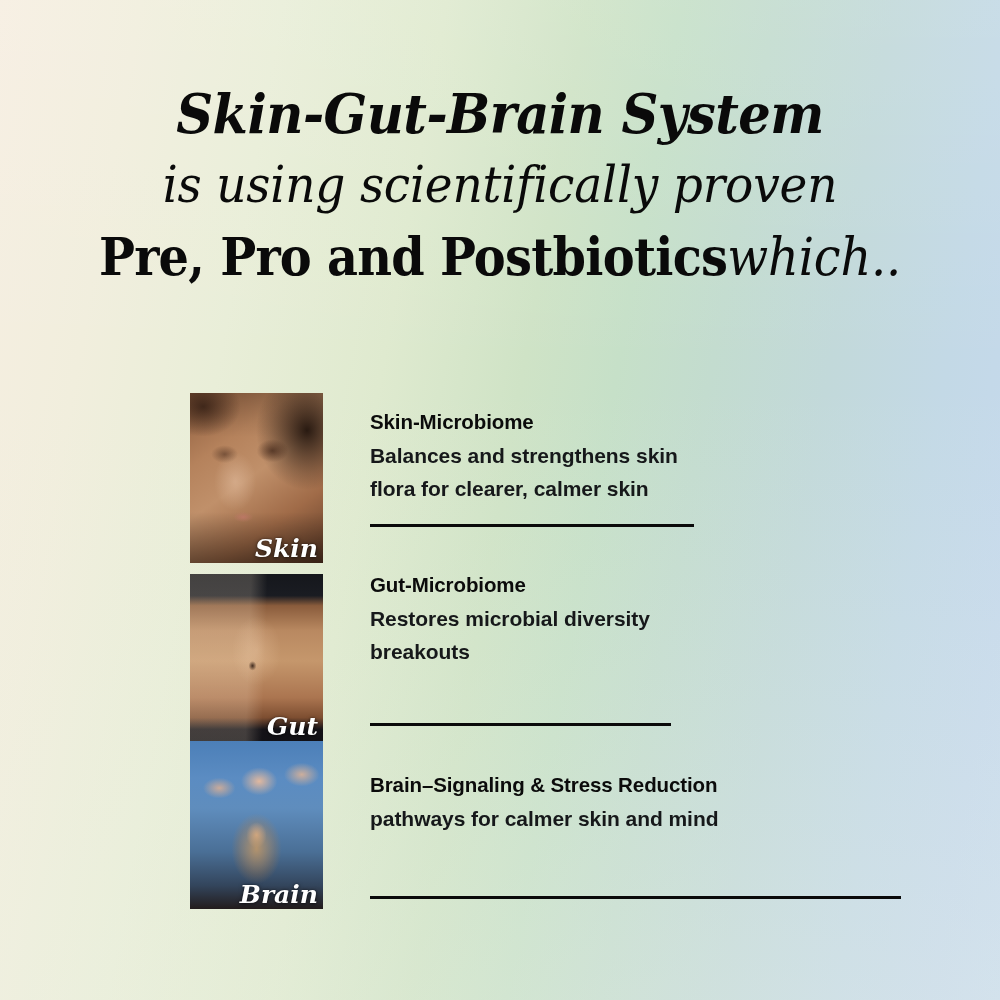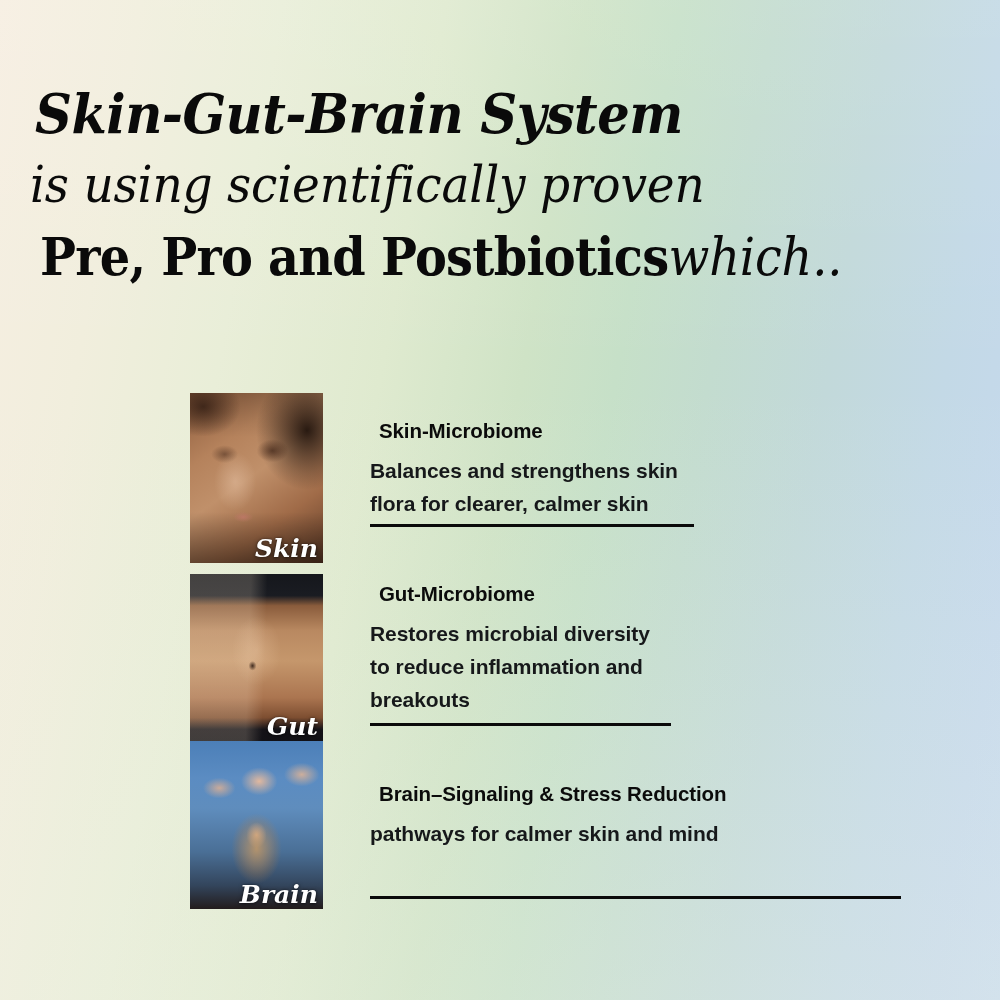--- a/index.html
+++ b/index.html
@@ -33,20 +33,21 @@
         #c7dbef 100%);
     overflow: hidden;
   }
 
   
   .headline {
     position: absolute;
     left: 0;
     top: 78px;
     width: 1000px;
+    text-align: center;
     color: #0a0a0a;
     font-family: "DejaVu Serif", "Liberation Serif", serif;
   }
   .headline .hl-line {
     display: block;
     white-space: nowrap;
   }
   .hl-line-1 {
     font-size: 55px;
     font-weight: 700;
@@ -143,21 +144,21 @@
       radial-gradient(ellipse 30px 42px at 50% 64%, rgba(208,156,96,0.78) 0%, rgba(180,128,74,0.25) 62%, rgba(180,128,74,0) 84%),
       radial-gradient(ellipse 14px 18px at 50% 56%, rgba(233,191,162,0.88) 0%, rgba(233,191,162,0) 72%),
       linear-gradient(180deg, #4c7fb8 0%, #5b8cc2 22%, #5f8dbd 40%, #4a6f96 66%, #33455c 86%, #231c1c 100%);
   }
   .feature-title {
     font-size: 20.5px;
     font-weight: 700;
     color: #0b0b0b;
     letter-spacing: -0.1px;
     line-height: 1.30;
-    margin: 9px;
+    margin: 0;
   }
   .feature-desc {
     font-size: 21px;
     font-weight: 700;
     color: #16181a;
     letter-spacing: -0.05px;
     line-height: 1.58;
     margin: 3px 0 0 0;
   }
   .feature-desc span { display: block; }
@@ -225,21 +226,20 @@
     <p class="feature-desc">
       <span>Balances and strengthens skin</span>
       <span>flora for clearer, calmer skin</span>
     </p>
   </div>
 
   <div class="feature-block" id="block-gut">
     <p class="feature-title">Gut-Microbiome</p>
     <p class="feature-desc">
       <span>Restores microbial diversity</span>
-      <span>to reduce inflammation and</span>
       <span>breakouts</span>
     </p>
   </div>
 
   <div class="feature-block" id="block-brain">
     <p class="feature-title">Brain–Signaling &amp; Stress Reduction</p>
     <p class="feature-desc">
       <span>pathways for calmer skin and mind</span>
     </p>
   </div>

